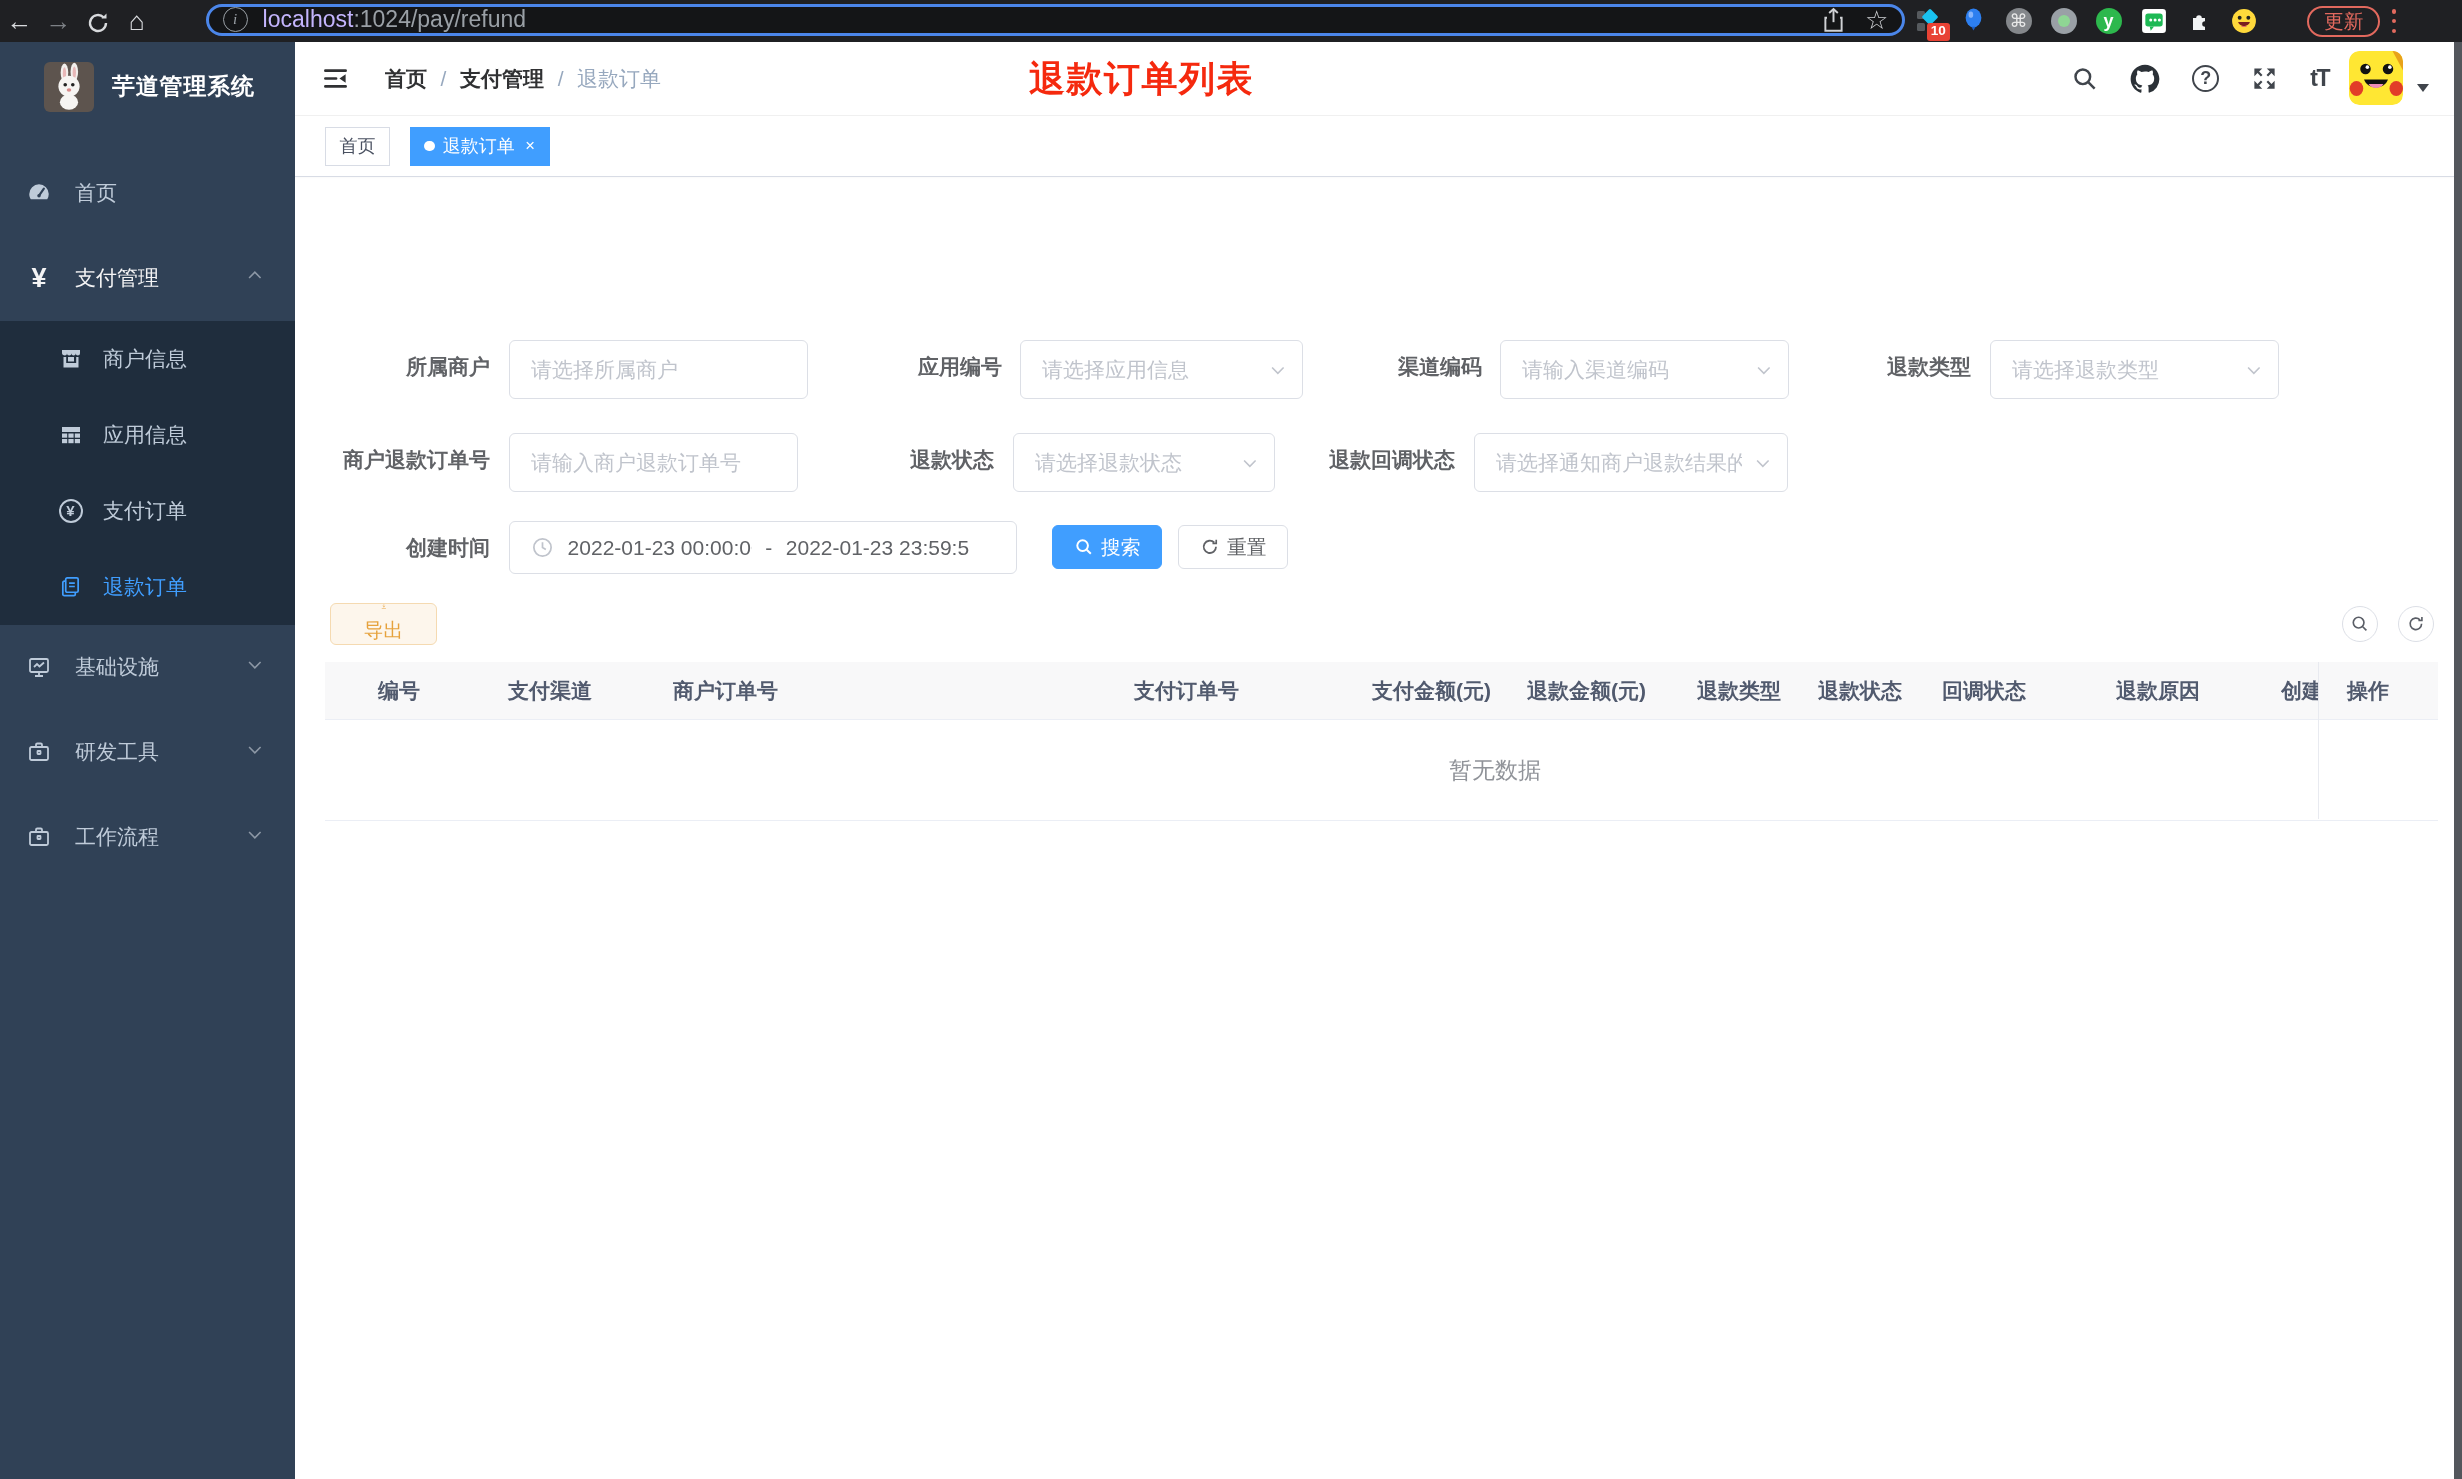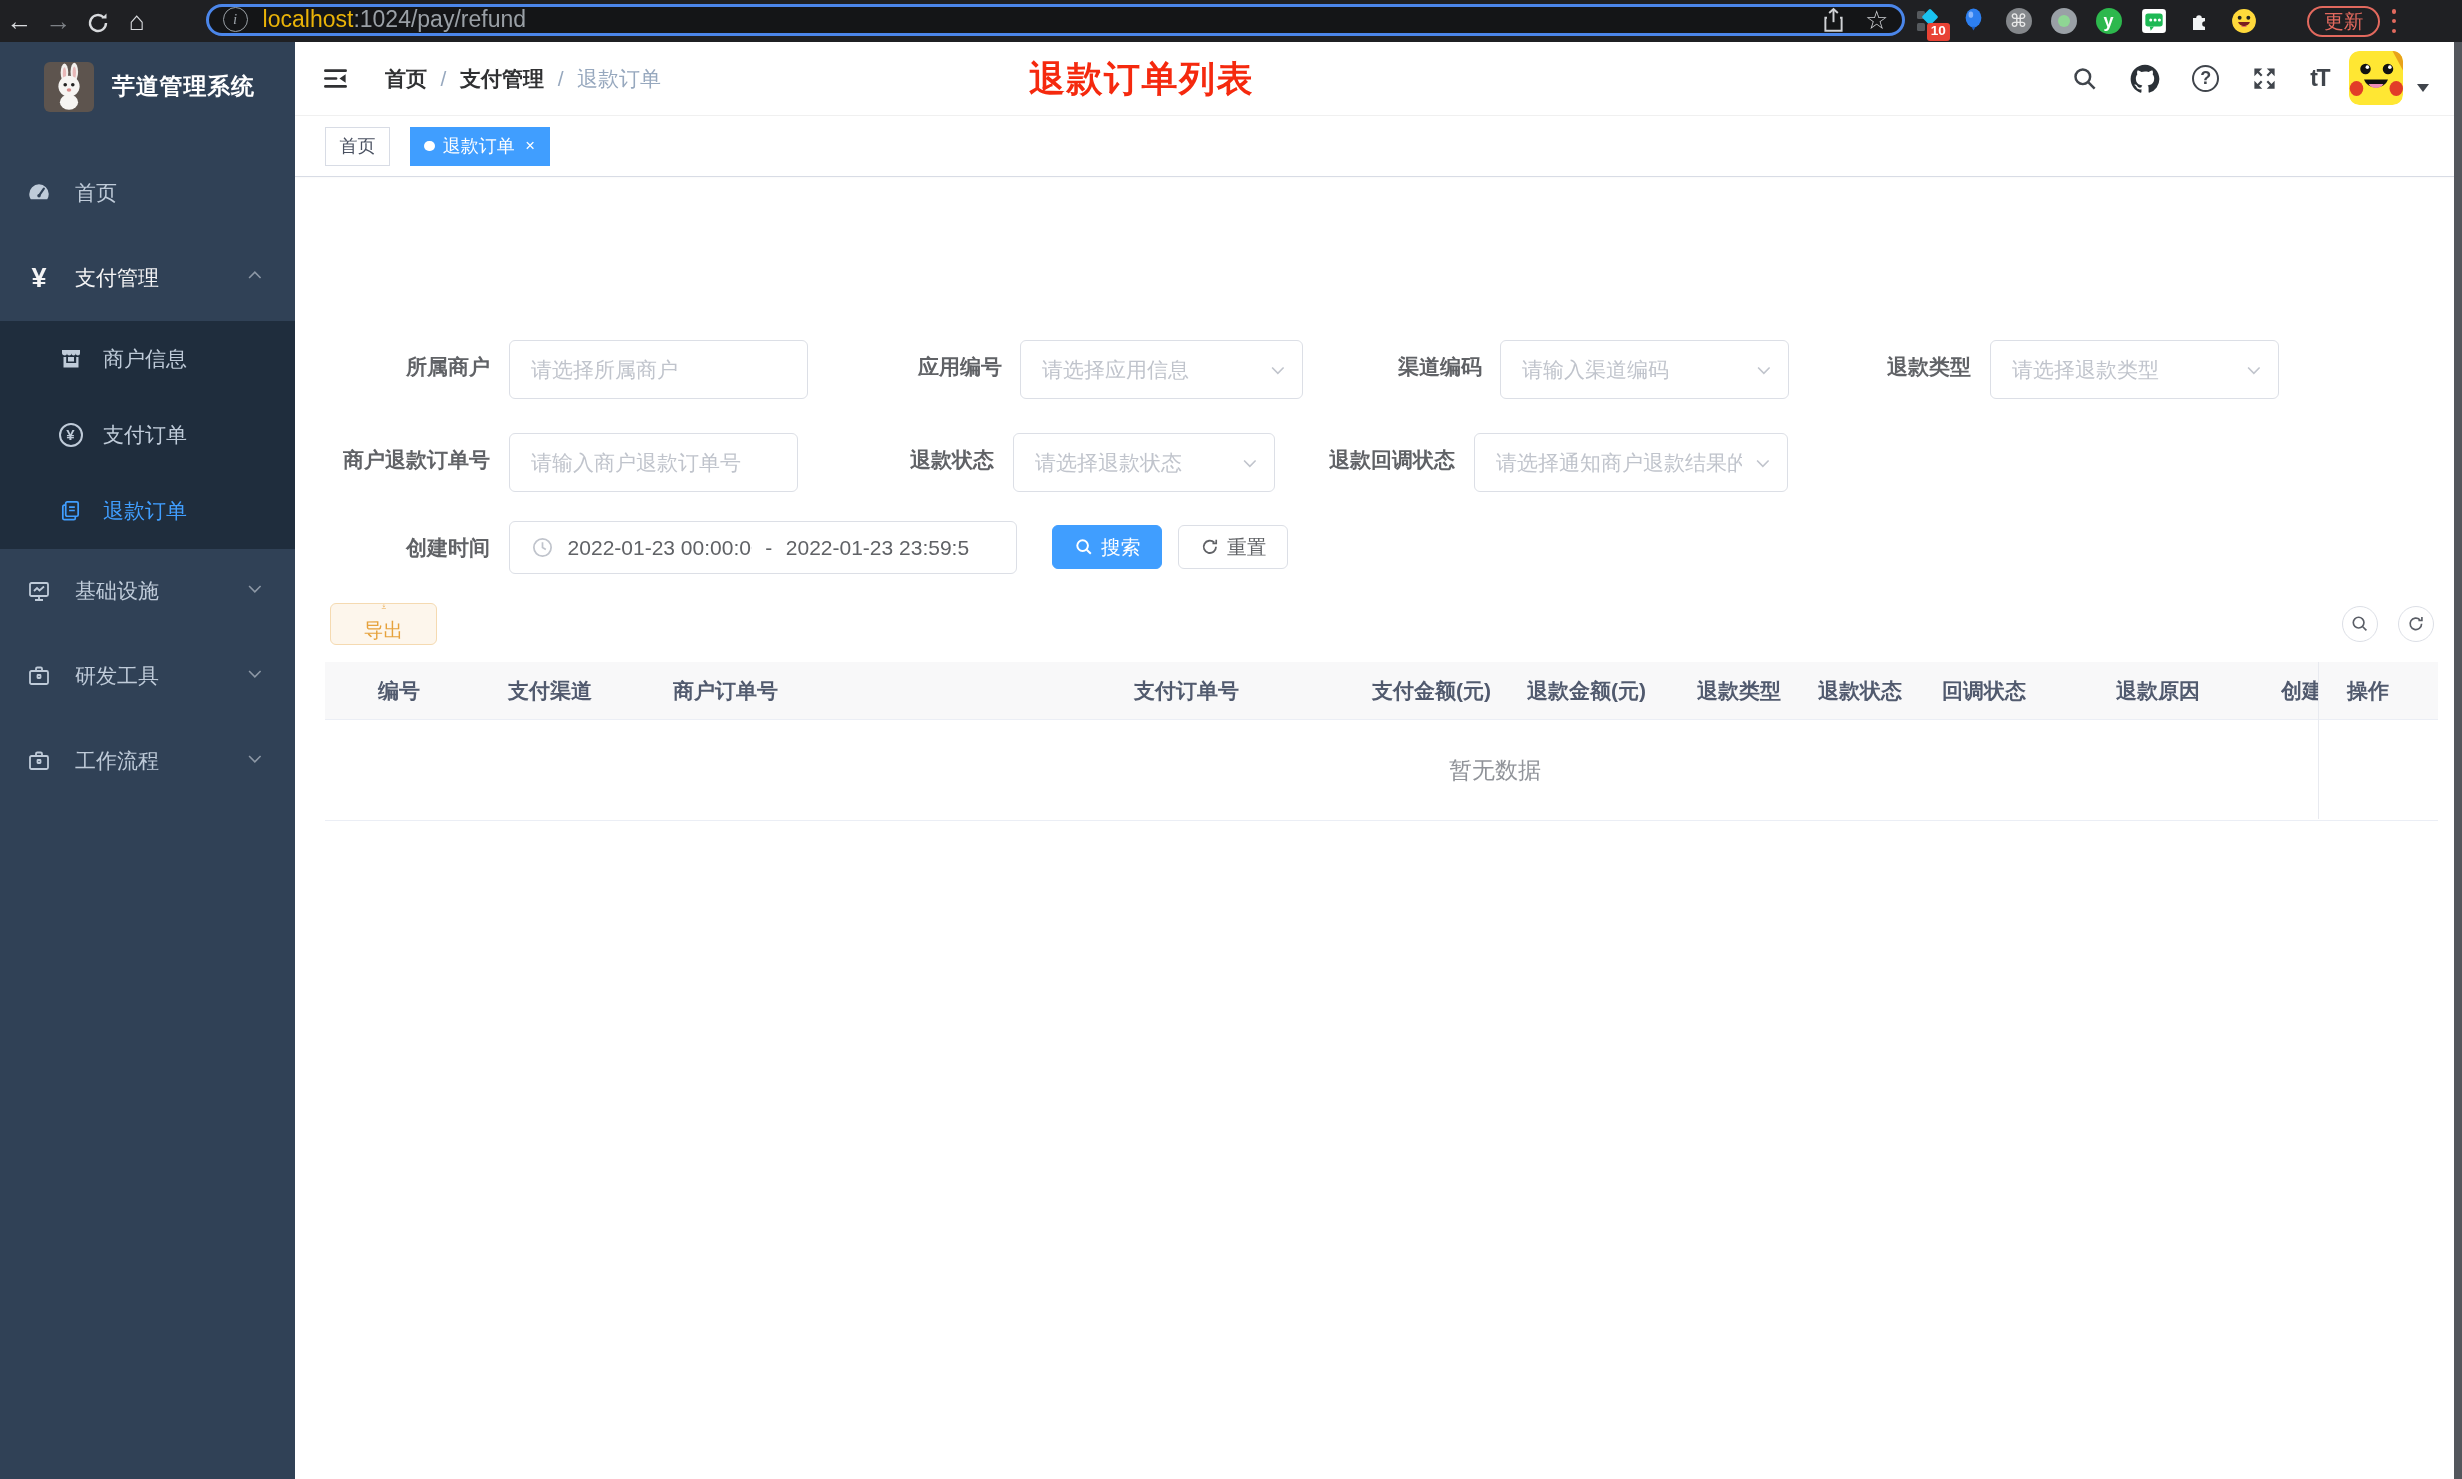--- a/index.html
+++ b/index.html
@@ -11,21 +11,21 @@
           display:flex;align-items:center;z-index:30;}
   .nav-ic{width:39px;text-align:center;font-size:26px;color:#d8dadd;line-height:42px;}
   .nav-ic.dim{color:#7d8186;}
   .url-pill{position:absolute;left:206px;top:3.8px;width:1699px;height:32px;background:#141517;
             border:3px solid var(--focus-ring);border-radius:19.7px;display:flex;align-items:center;
             padding:0 13.6px;box-sizing:border-box;}
   .info-ic{width:23px;height:23px;border:1.5px solid #9aa0a6;border-radius:50%;color:#9aa0a6;
            font-size:15px;display:flex;align-items:center;justify-content:center;font-style:italic;
            font-family:"Liberation Serif",serif;flex:0 0 auto;}
   .url-text{margin-left:15px;font-size:23px;white-space:nowrap;flex:1 1 auto;overflow:hidden;}
-  .url-host{color:#eab308;}
+  .url-host{color:#c4b5fd;}
   .url-rest{color:#9aa0a6;}
   .pill-right{display:flex;align-items:center;gap:19.7px;margin-left:auto;}
   .share-ic svg{display:block;}
   .star-ic{color:#cfd1d4;font-size:26px;line-height:1;}
   .ext-row{position:absolute;left:1915px;top:0;height:42px;display:flex;align-items:center;gap:18px;}
   .ext{position:relative;width:27px;height:27px;display:flex;align-items:center;justify-content:center;flex:0 0 auto;}
   .ext-badge{position:absolute;right:-7.6px;bottom:-6px;background:#e84234;color:#fff;font-size:13.6px;
              padding:0.8px 3.8px;border-radius:3px;font-weight:700;line-height:1.2;}
   .sq{position:absolute;background:#565a5e;width:8.3px;height:8.3px;border-radius:1.5px;}
   .diamond{position:absolute;left:9px;top:3px;width:12px;height:12px;background:#19c2f0;transform:rotate(45deg);border-radius:1.5px;}
@@ -254,20 +254,34 @@
             <svg width="24" height="24" viewBox="0 0 24 24" fill="currentColor">
                 <path d="M3 3h18v3.2c0 1.3-1 2.3-2.2 2.3-1.1 0-2-1-2-2.3 0 1.3-1 2.3-2.2 2.3s-2.2-1-2.2-2.3c0 1.3-1 2.3-2.2 2.3S8 7.5 8 6.2c0 1.3-1 2.3-2.1 2.3C4.9 8.5 3 7.5 3 6.2z"></path>
                 <path d="M4.5 10v10.5h15V10h-2.3v6h-10v-6z"></path>
                 <rect x="9" y="10" width="6" height="4.5"></rect>
               </svg>
           </span>
           <span class="ml">商户信息</span>
         </div>
         <div class="s-item">
           <span class="mi">
+            <svg width="24" height="24" viewBox="0 0 24 24" fill="currentColor">
+                <rect x="3" y="4" width="18" height="5"></rect>
+                <rect x="3" y="10.5" width="5.2" height="4.2"></rect>
+                <rect x="9.4" y="10.5" width="5.2" height="4.2"></rect>
+                <rect x="15.8" y="10.5" width="5.2" height="4.2"></rect>
+                <rect x="3" y="16" width="5.2" height="4.2"></rect>
+                <rect x="9.4" y="16" width="5.2" height="4.2"></rect>
+                <rect x="15.8" y="16" width="5.2" height="4.2"></rect>
+              </svg>
+          </span>
+          <span class="ml">应用信息</span>
+        </div>
+        <div class="s-item">
+          <span class="mi">
               <span class="circle-yen">¥</span>
             </span>
           <span class="ml">支付订单</span>
         </div>
         <div class="s-item active">
           <span class="mi">
             <svg width="23" height="23" viewBox="0 0 24 24" fill="none" stroke="currentColor" stroke-width="1.8">
                 <rect x="7" y="3" width="13" height="15" rx="1.5"></rect>
                 <path d="M17 18v2a1.5 1.5 0 0 1-1.5 1.5H5.5A1.5 1.5 0 0 1 4 20V8a1.5 1.5 0 0 1 1.5-1.5H7"></path>
                 <path d="M10.5 8.5h6M10.5 12h6"></path>

